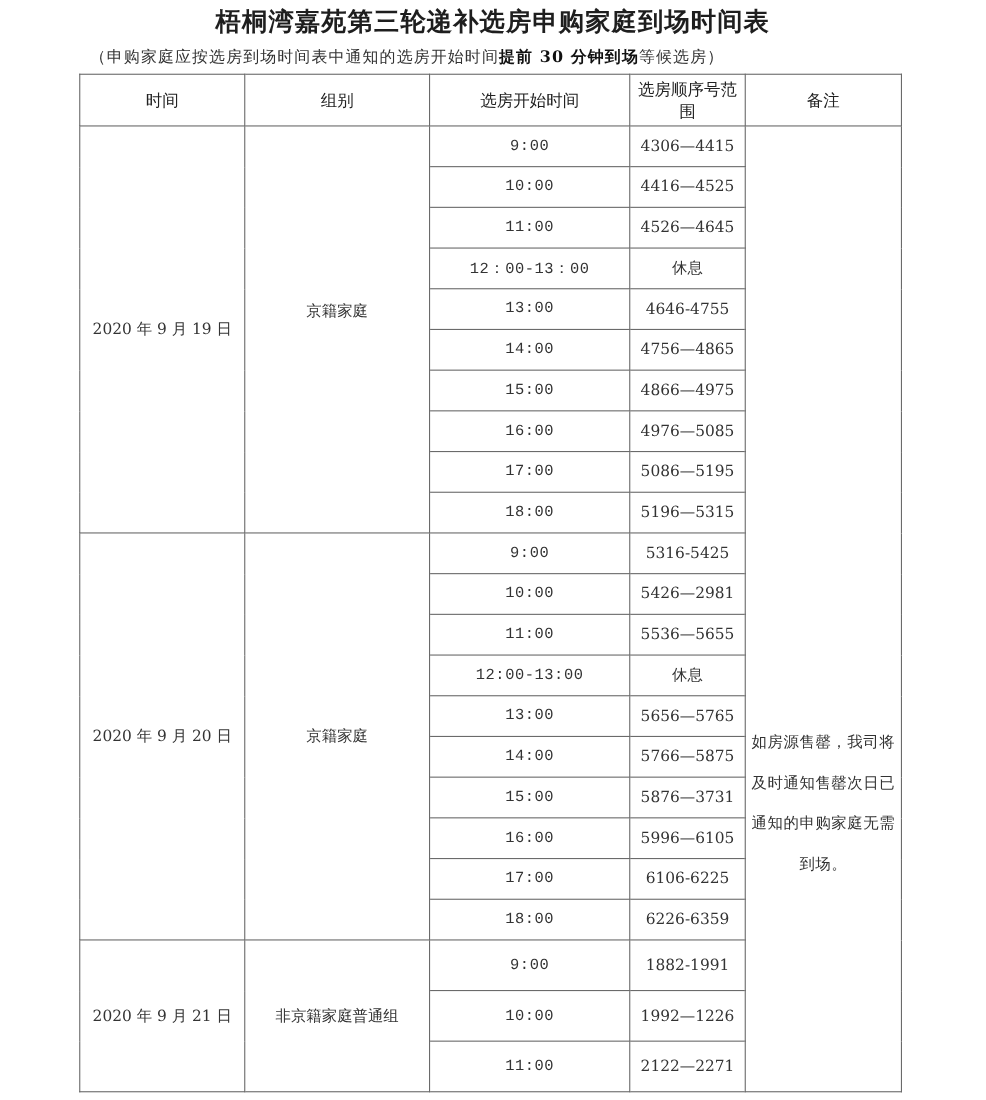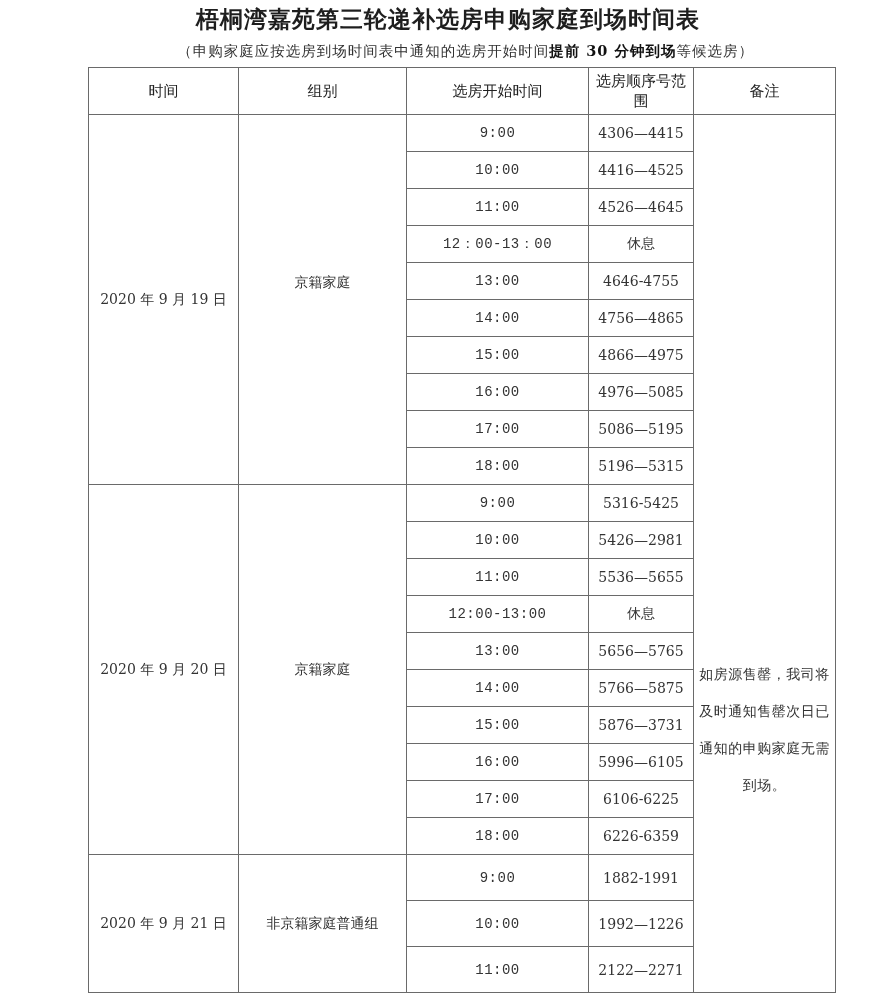--- a/index.html
+++ b/index.html
@@ -7,26 +7,26 @@
     width: 896px; height: 1000px; position: relative; overflow: hidden;
     font-family: "DejaVu Serif", "Liberation Serif", serif;
     color: #2a2a2a;
   }
   .title {
     position: absolute; left: 0; top: 4px; width: 896px; text-align: center;
     font-size: 23px; font-weight: bold; letter-spacing: 1px; color: #1e1e1e;
     font-family: Liberation Serif, serif;
   }
   .subtitle {
-    position: absolute; left: 0; top: 42px; width: 740px; text-align: right;
-    font-size: 14.5px; color: #333; letter-spacing: 1px; margin-left: 14px;
+    position: absolute; left: 0; top: 42px; width: 740px; text-align: center;
+    font-size: 14.5px; color: #333; letter-spacing: 1px;
   }
   .subtitle b { font-weight: bold; color: #111; }
   table.sched {
-    position: absolute; left: 88px; top: 67px;
+    position: absolute; left: 72px; top: 67px;
     border-collapse: collapse; table-layout: fixed;
     width: 747px;
   }
   table.sched td, table.sched th {
     border: 1.5px solid #6a6a6a;
     text-align: center; vertical-align: middle;
     padding: 0; font-weight: normal;
     font-size: 14px; color: #333;
   }
   table.sched th {
@@ -36,21 +36,21 @@
   th.col-range { line-height: 22px; }
   tr.g1 td.slot, tr.g1 td.range { height: 36px; }
   tr.g2 td.slot, tr.g2 td.range { height: 36px; }
   tr.g3 td.slot, tr.g3 td.range { height: 45px; }
   td.date, td.group { font-size: 14.5px; }
   td.group { font-family: Liberation Serif, serif; font-size: 14.5px; }
   td.group.g1grp span { position: relative; top: -17px; }
   td.remark {
     text-align: left; vertical-align: top; padding: 0 0 0 4px;
     font-size: 14.5px; line-height: 37px; letter-spacing: 0.5px;
-    font-family: Liberation Mono, monospace;
+    font-family: Liberation Serif, serif;
     margin-left: 32px;
   }
   td.remark .remark-inner { margin-top: 355px; }
   td.range .rest, td.slot { letter-spacing: 0.5px; font-family: Liberation Mono, monospace; }
 </style>
 </head>
 <body>
 
 <div class="title">梧桐湾嘉苑第三轮递补选房申购家庭到场时间表</div>
 <div class="subtitle"><span>（申购家庭应按选房到场时间表中通知的选房开始时间</span><b>提前 30 分钟到场</b><span>等候选房）</span></div>

